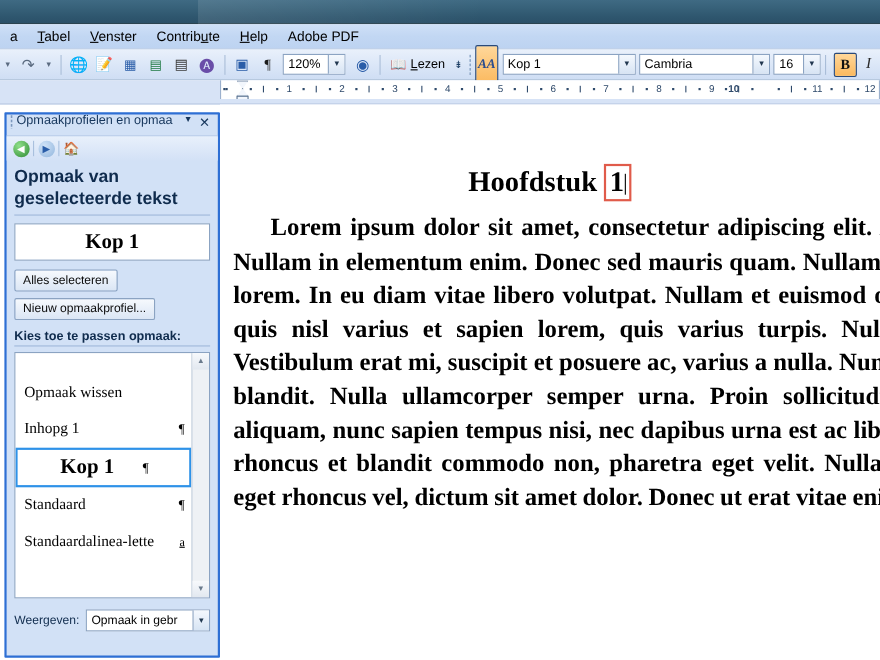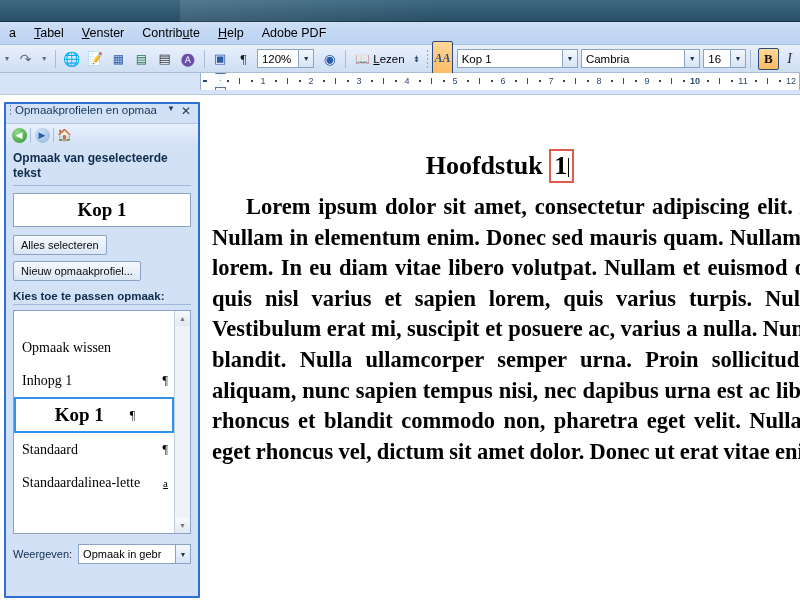--- a/index.html
+++ b/index.html
@@ -168,21 +168,21 @@
   .nav-circle {
     width: 15px; height: 15px; border-radius: 50%;
     display:flex; align-items:center; justify-content:center;
     font-size: 9px; color: #fff;
   }
   .nav-circle.back { background: radial-gradient(circle at 35% 30%, #8fe08a, #2f8a33); }
   .nav-circle.fwd  { background: radial-gradient(circle at 35% 30%, #cfe2f7, #92b6dd); color:#2a5da8; }
 
   .tp-body { padding: 5px 7px 0 7px; }
   .tp-label {
-    font-size: 12px; font-weight: bold; color: #0f2b4d; line-height: 1.25;
+    font-size: 16px; font-weight: bold; color: #0f2b4d; line-height: 1.25;
     margin-bottom: 4px;
   }
   .tp-rule { height: 1px; background: #9fb8d9; margin: 2px 0 7px 0; }
   .preview-box {
     background: #fff; border: 1px solid #8ba3c2; height: 34px;
     display: flex; align-items: center; justify-content: center;
     font-family: "Liberation Serif", serif; font-weight: bold; font-size: 19px; color:#000;
   }
   .tp-btn {
     margin-top: 8px; display: inline-block;
@@ -357,21 +357,21 @@
       <div class="rl-ticks" id="ruler-ticks">
           <div class="rl-num" style="left: 62px;">1</div>
           <div class="rl-num" style="left: 110px;">2</div>
           <div class="rl-num" style="left: 158px;">3</div>
           <div class="rl-num" style="left: 206px;">4</div>
           <div class="rl-num" style="left: 254px;">5</div>
           <div class="rl-num" style="left: 302px;">6</div>
           <div class="rl-num" style="left: 350px;">7</div>
           <div class="rl-num" style="left: 398px;">8</div>
           <div class="rl-num" style="left: 446px;">9</div>
-          <div class="rl-num" style="left: 494px; font-weight: bold;">10</div>
+          <div class="rl-num" style="left: 466px; font-weight: bold;">10</div>
           <div class="rl-num" style="left: 542px;">11</div>
           <div class="rl-num" style="left: 590px;">12</div>
           <div class="rl-dot" style="left: 2px;"></div>
           <div class="rl-dot" style="left: 26px;"></div>
           <div class="rl-bar" style="left: 38px;"></div>
           <div class="rl-dot" style="left: 50px;"></div>
           <div class="rl-dot" style="left: 74px;"></div>
           <div class="rl-bar" style="left: 86px;"></div>
           <div class="rl-dot" style="left: 98px;"></div>
           <div class="rl-dot" style="left: 122px;"></div>

